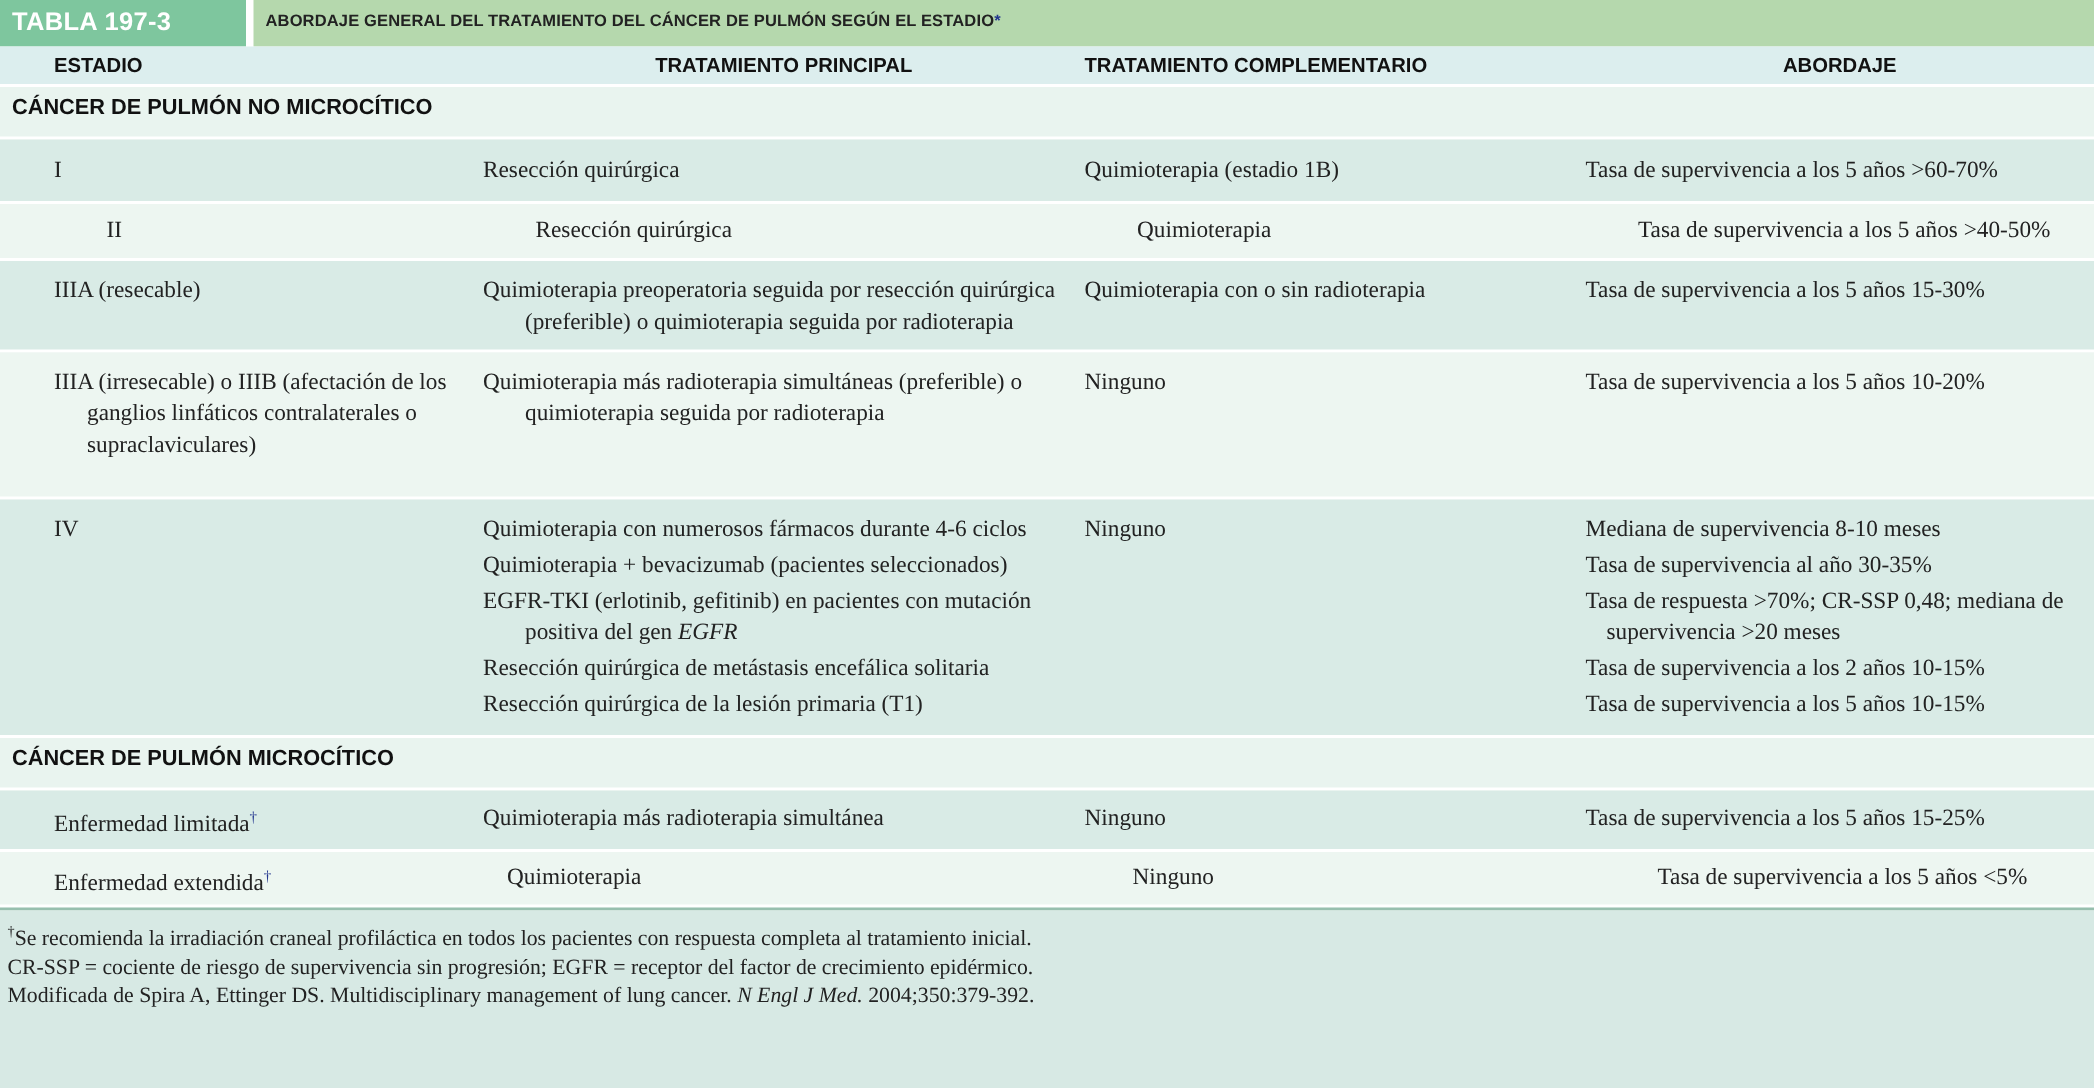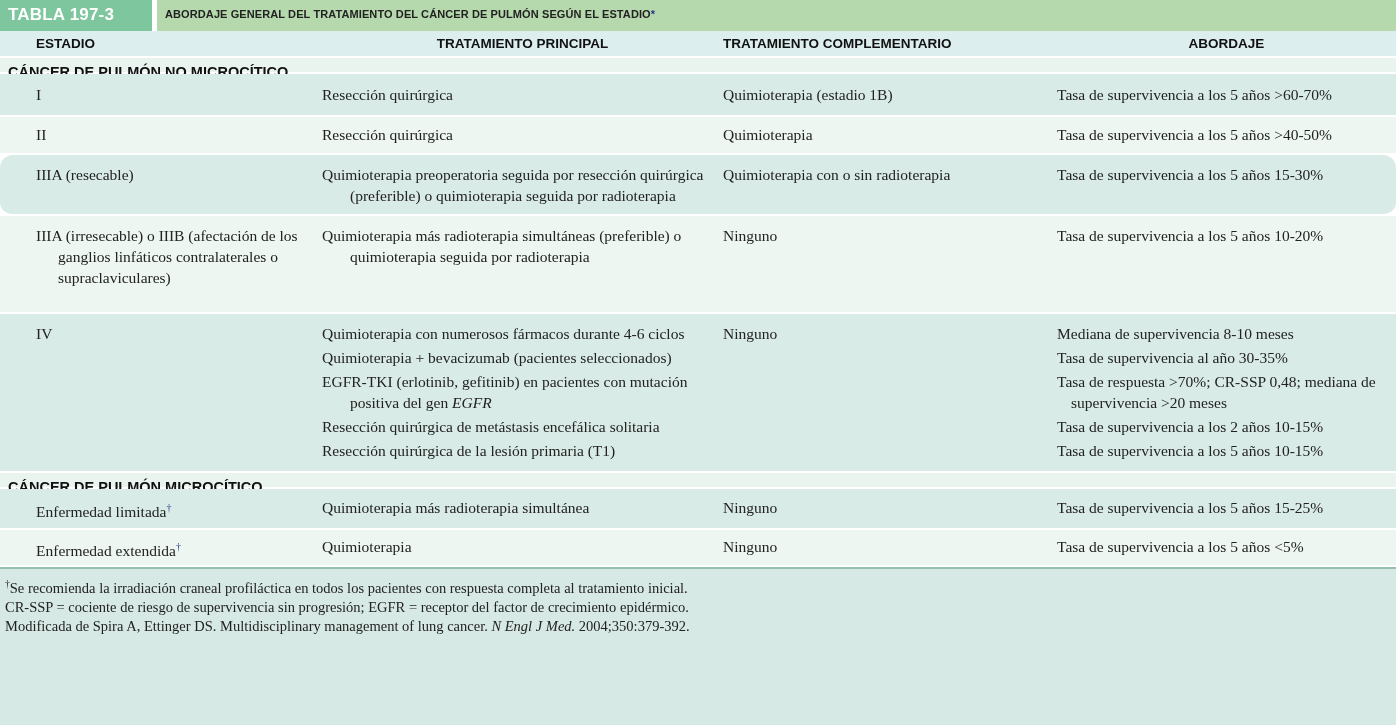--- a/index.html
+++ b/index.html
@@ -10,21 +10,21 @@
     font-size: 15.5px;
     line-height: 21px;
   }
   .doc { width: 1396px; height: 725px; display: flex; flex-direction: column; }
 
   
   .titlebar { display: flex; height: 31px; background: #ffffff; }
   .badge {
     background: #7ec69e; color: #ffffff;
     font-family: "Liberation Sans", sans-serif; font-weight: bold; font-size: 17px;
-    padding: 4px 10px 0 8px; width: 152px; flex: none; letter-spacing: 0.2px;
+    padding: 4px 10px 0 8px; width: 164px; flex: none; letter-spacing: 0.2px;
   }
   .titleband {
     background: #b5d8ad; flex: 1; margin-left: 5px;
     font-family: "Liberation Sans", sans-serif; font-weight: bold; font-size: 11px;
     color: #222; padding: 4px 8px 0 8px; letter-spacing: 0.1px;
     white-space: nowrap; overflow: hidden;
   }
   .marker { color: #23368f; }
   sup.marker { font-size: 10px; }
 
@@ -38,34 +38,34 @@
 
   
   .colheads { background: #dceeee; height: 27px; align-items: center;
     font-family: "Liberation Sans", sans-serif; font-weight: bold; font-size: 13.5px; color: #111; }
   .colheads .c { text-indent: 0; padding: 0; }
   .colheads .c1 { padding-left: 8px; }
   .colheads .center { text-align: center; }
 
   
   .section {
-    background: #e9f4ef; height: 16px; border-bottom: 2px solid #ffffff;
+    background: #e9f4ef; height: 35px; border-bottom: 2px solid #ffffff;
     font-family: "Liberation Sans", sans-serif; font-weight: bold; font-size: 14.5px; color: #111;
     padding: 4px 0 0 8px;
   }
 
   
   .tinted { background: #d9ebe6; }
   .light  { background: #edf6f1; }
   .r1 { padding-top: 10px; padding-bottom: 10px; }
-  .r2 { padding-top: 7px;  padding-bottom: 8px; }
-  .r3 { padding-top: 9px;  padding-bottom: 8px; border-radius: 13px; }
+  .r2 { padding-top: 7px;  padding-bottom: 8px; padding-left: 35px; }
+  .r3 { padding-top: 9px;  padding-bottom: 8px; }
   .r4 { padding-top: 9px;  padding-bottom: 24px; }
   .r6 { padding-top: 8px;  padding-bottom: 6px; }
-  .r7 { padding-top: 6px;  padding-bottom: 4px; }
+  .r7 { padding-top: 6px;  padding-bottom: 4px; gap: 16px; }
 
   
   .rowIV { background: #d9ebe6; border-bottom: 2px solid #ffffff; padding-top: 9px; padding-bottom: 10px; }
   .subrow { display: grid; grid-template-columns: 322px 401px 334px 1fr; }
   .subrow + .subrow { margin-top: 3px; }
   .subrow .c2 i, .c2 i { font-style: italic; }
 
   
   .footsep { height: 2px; background: #97bfae; }
   .footnotes { background: #d7e9e4; flex: 1; padding: 6px 6px 0 5px; font-size: 14.5px; line-height: 19px; }

